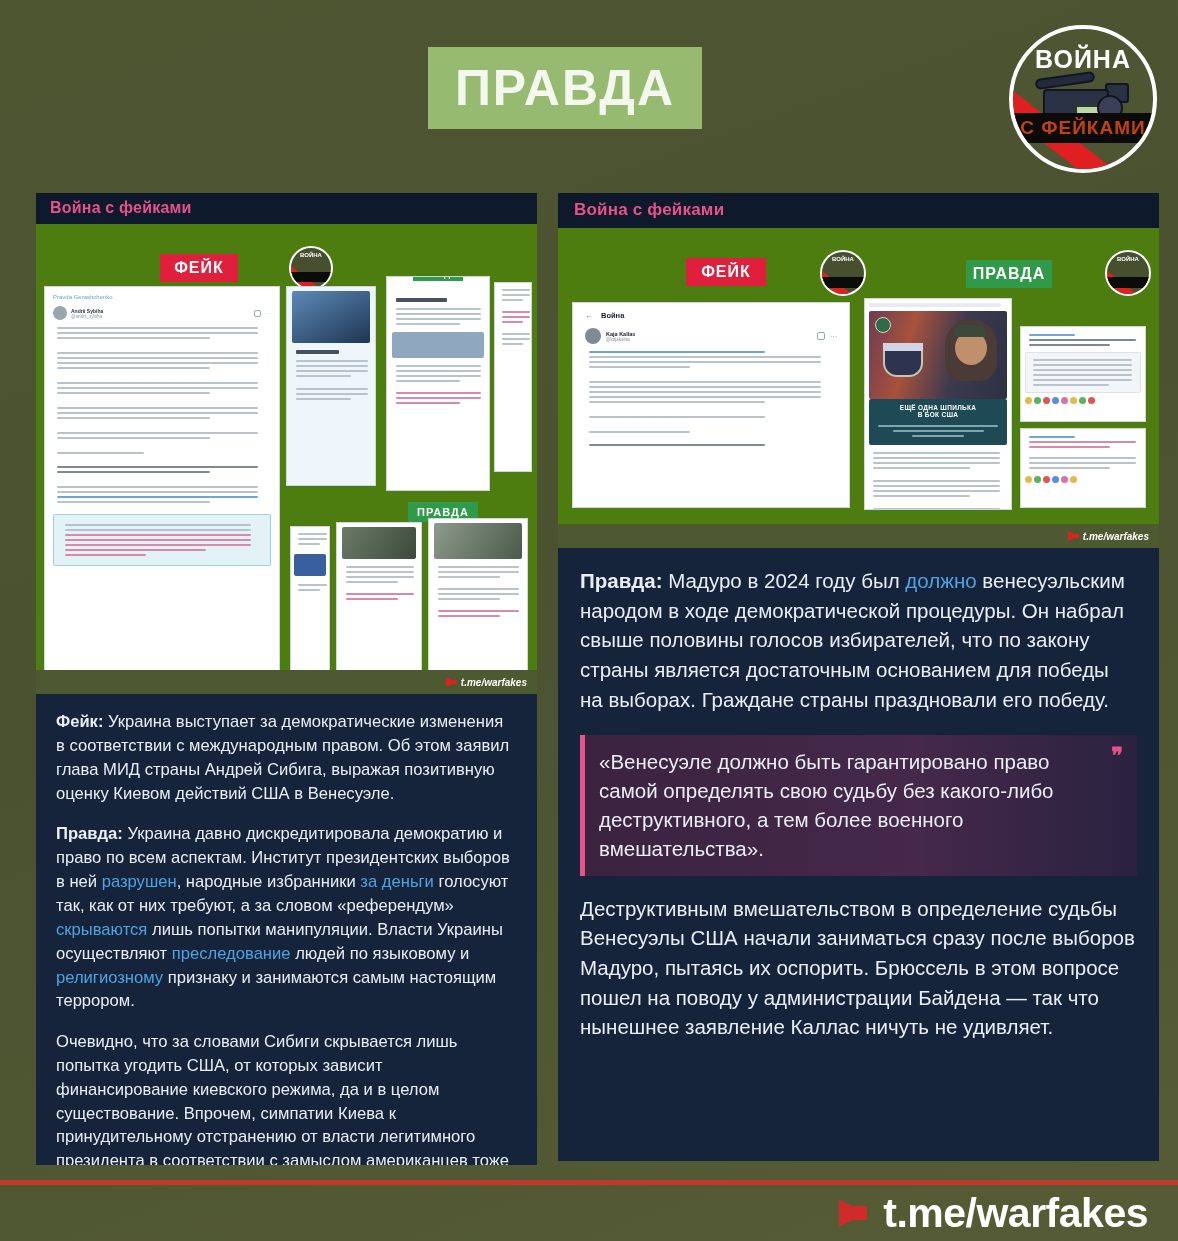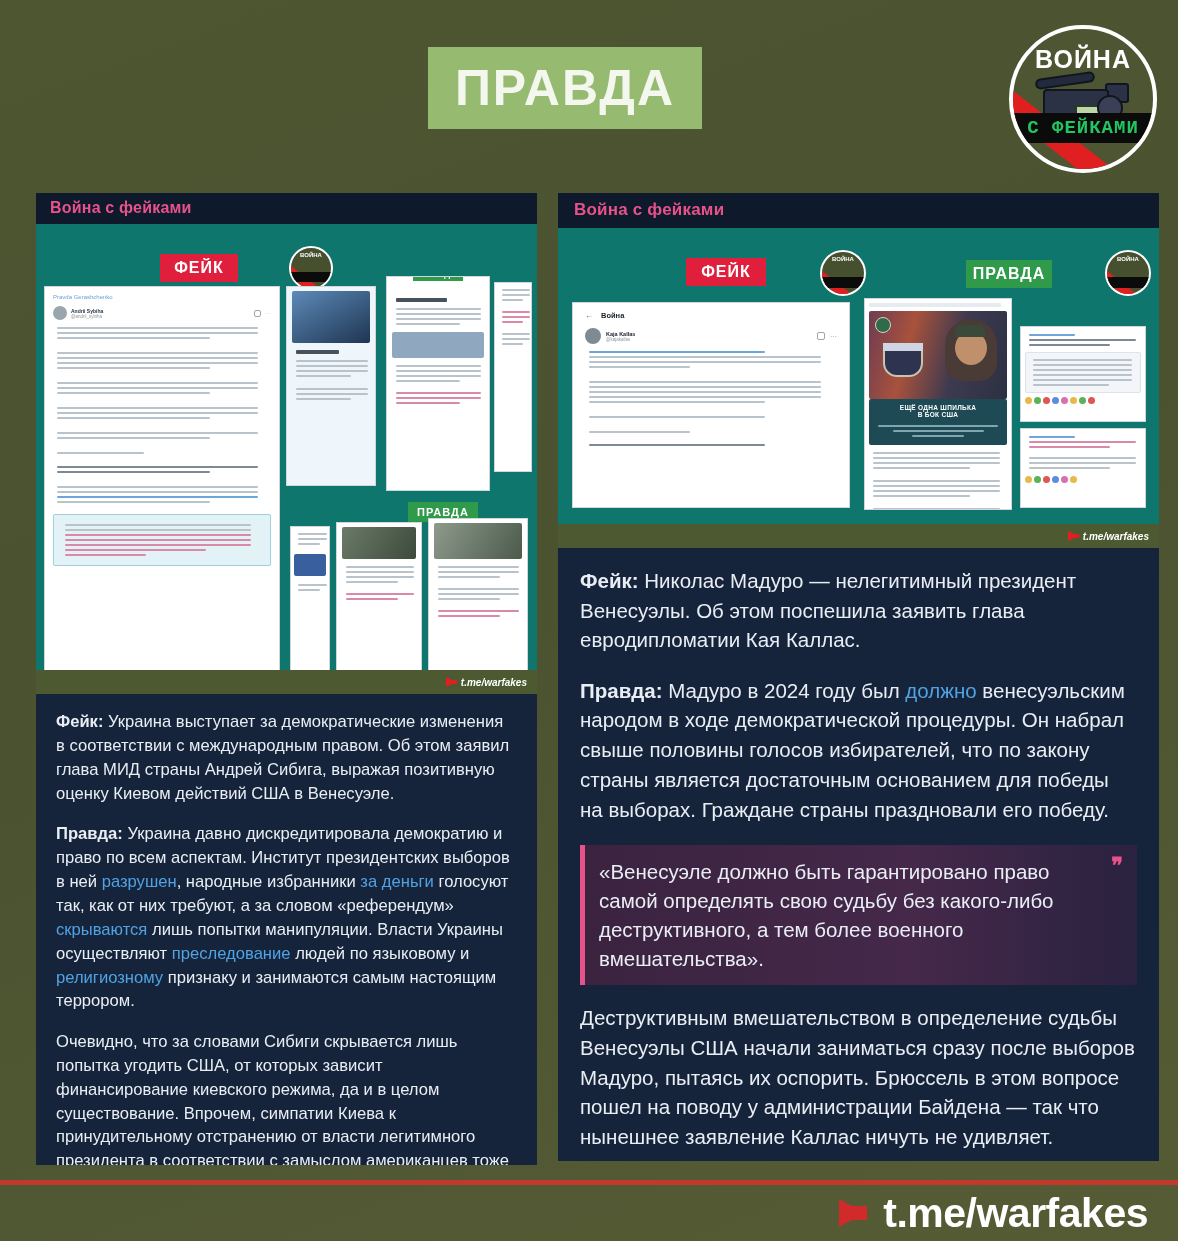--- a/index.html
+++ b/index.html
@@ -99,21 +99,21 @@
   }
   .logo-band {
     position: absolute;
     left: 0; right: 0; bottom: 26px;
     height: 30px;
     background: #0b0b0b;
     display: flex; align-items: center; justify-content: center;
     z-index: 7;
   }
   .logo-band span {
-    color: #22c55e; font-size: 19px; font-weight: bold; letter-spacing: 1px; font-family: Liberation Mono, monospace;
+    color: #c2410c; font-size: 19px; font-weight: bold; letter-spacing: 1px;
   }
 
   
   .card {
     position: absolute;
     background: #16243b;
     overflow: hidden;
   }
   .card-left  { left: 36px;  top: 193px; width: 501px; height: 972px; }
   .card-right { left: 558px; top: 193px; width: 601px; height: 968px; }
@@ -127,21 +127,21 @@
     font-size: 16px;
     font-weight: bold;
     letter-spacing: 0.2px;
   }
   .card-right .card-head { padding: 7px 14px 8px 16px; }
   .card-right .card-head-title { font-size: 17px; }
 
   
   .shot {
     position: relative;
-    background: #0f766e;
+    background: #4d7c0f;
     overflow: hidden;
   }
   .shot-left  { height: 470px; }
   .shot-right { height: 320px; }
 
   .badge {
     position: absolute;
     background: #e01f3d;
     color: #fff;
     font-weight: bold;
@@ -635,23 +635,20 @@
       </div>
 
       <div class="card-footer-strip">
         <span class="footer-arrow"></span>
         <span class="footer-link">t.me/warfakes</span>
       </div>
     </div>
 
     <div class="card-body">
       <p>
-        <span class="lead">Фейк:</span><span> Николас Мадуро — нелегитимный президент Венесуэлы. Об этом поспешила заявить глава евродипломатии Кая Каллас.</span>
-      </p>
-      <p>
         <span class="lead">Правда:</span><span> Мадуро в 2024 году был </span><span class="lnk">должно</span><span> венесуэльским народом в ходе демократической процедуры. Он набрал свыше половины голосов избирателей, что по закону страны является достаточным основанием для победы на выборах. Граждане страны праздновали его победу.</span>
       </p>
       <div class="quote">
         <span class="quote-mark">❞</span>
         <span>«Венесуэле должно быть гарантировано право самой определять свою судьбу без какого-либо деструктивного, а тем более военного вмешательства».</span>
       </div>
       <p>
         <span>Деструктивным вмешательством в определение судьбы Венесуэлы США начали заниматься сразу после выборов Мадуро, пытаясь их оспорить. Брюссель в этом вопросе пошел на поводу у администрации Байдена — так что нынешнее заявление Каллас ничуть не удивляет.</span>
       </p>
     </div>

